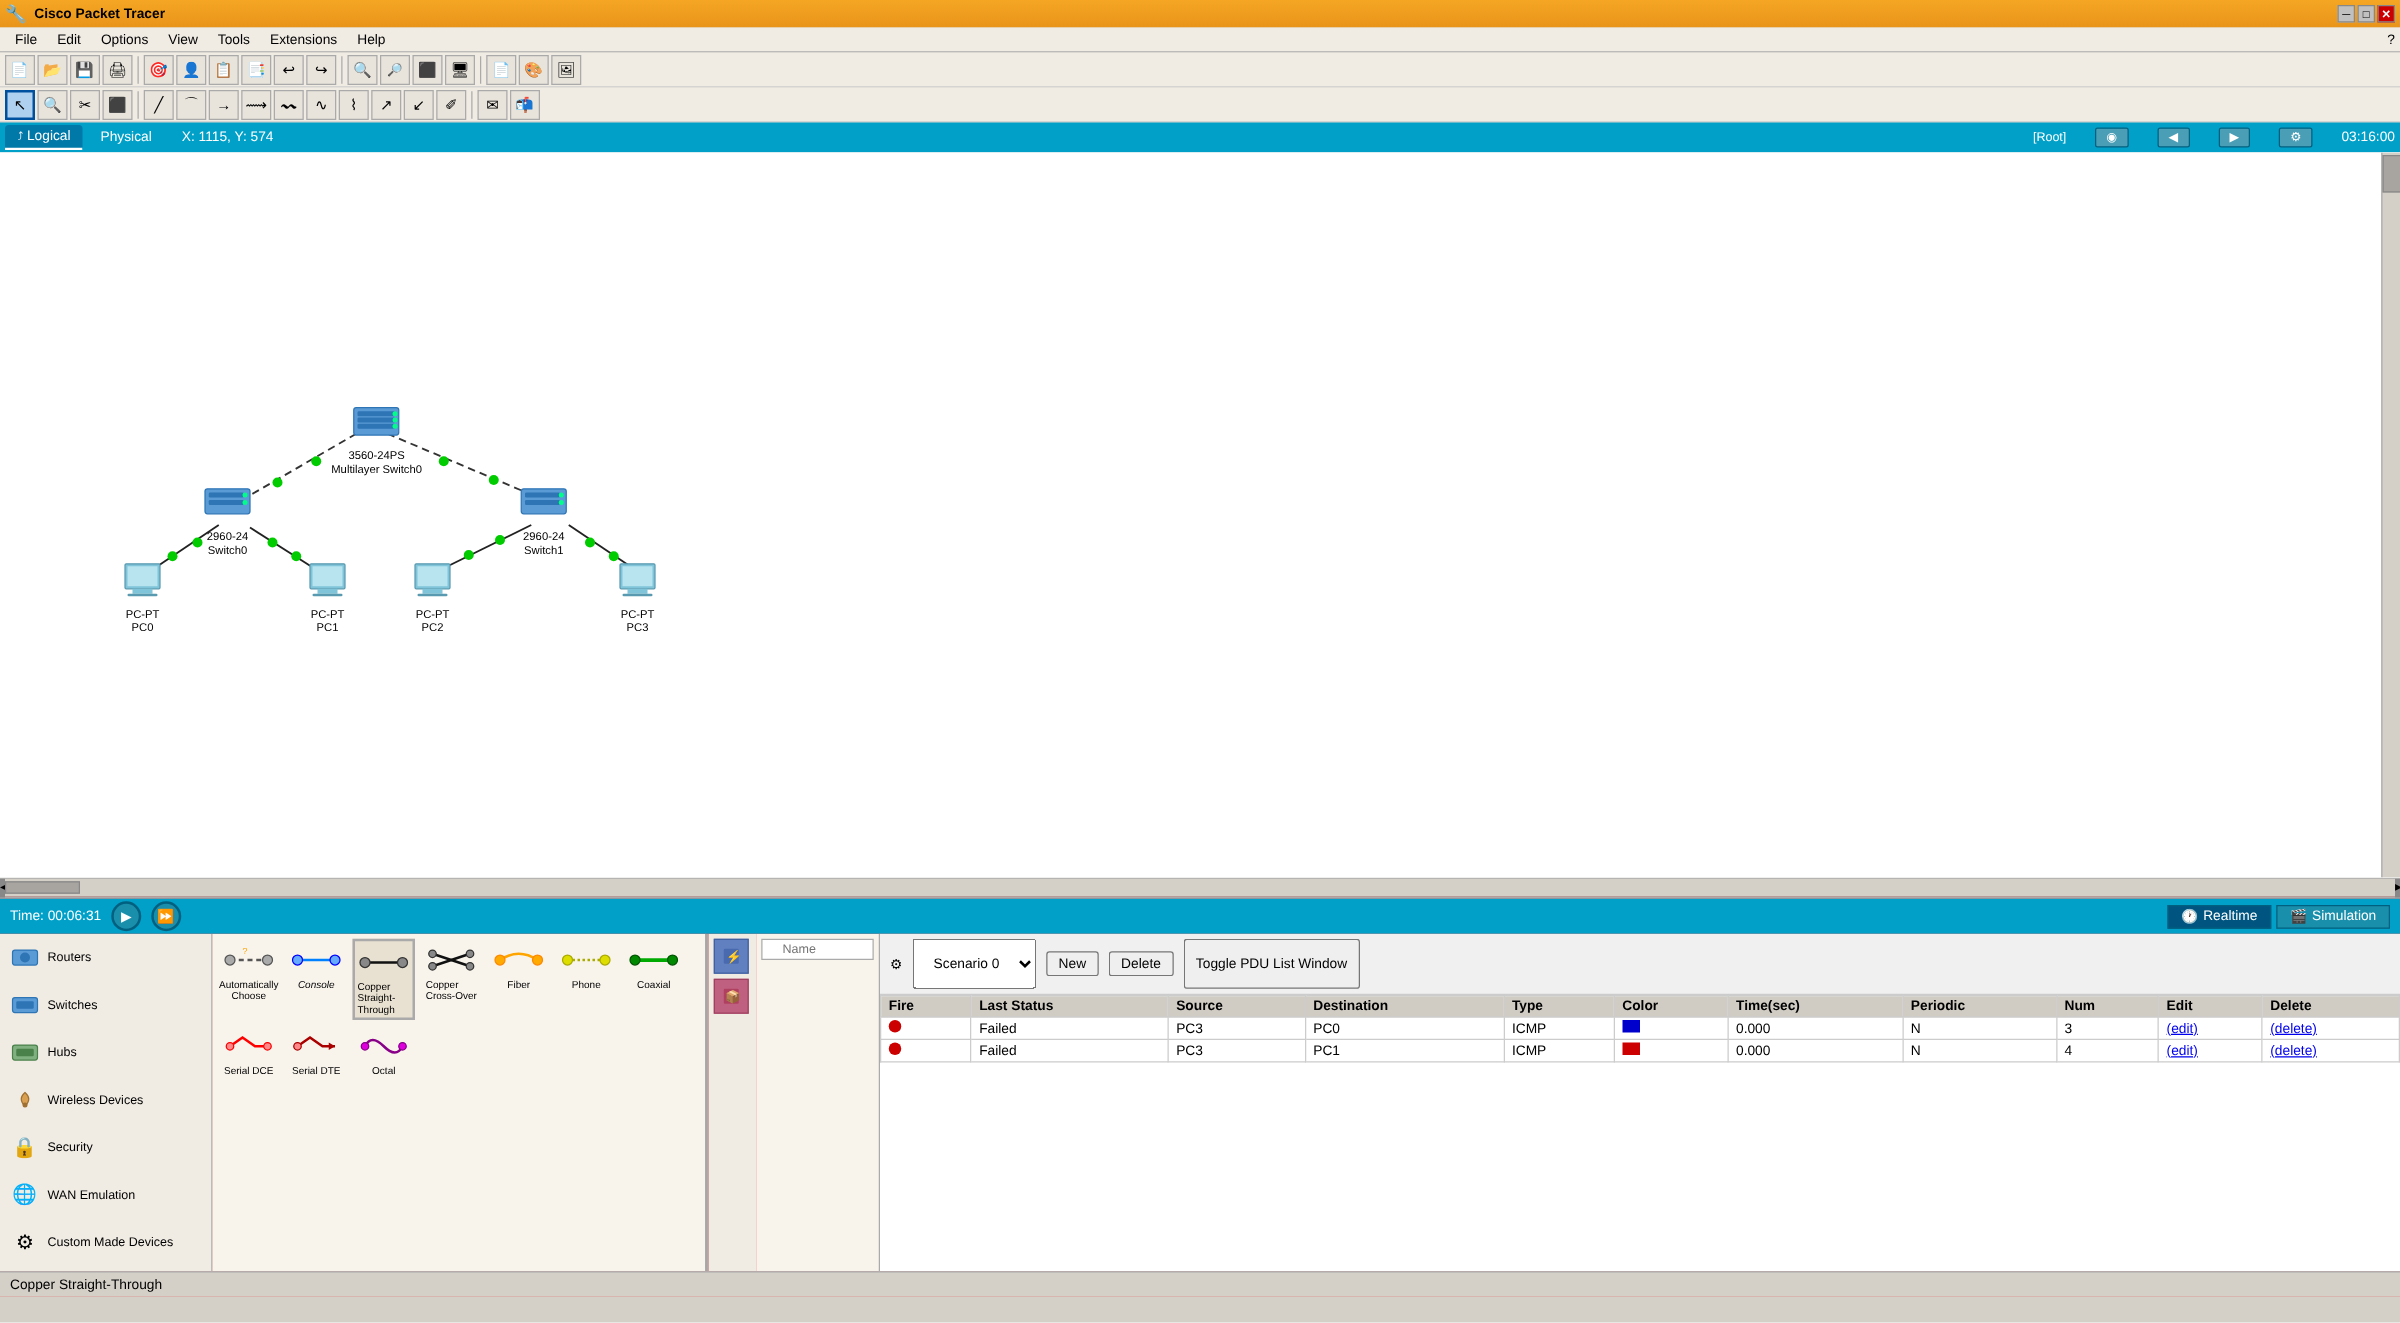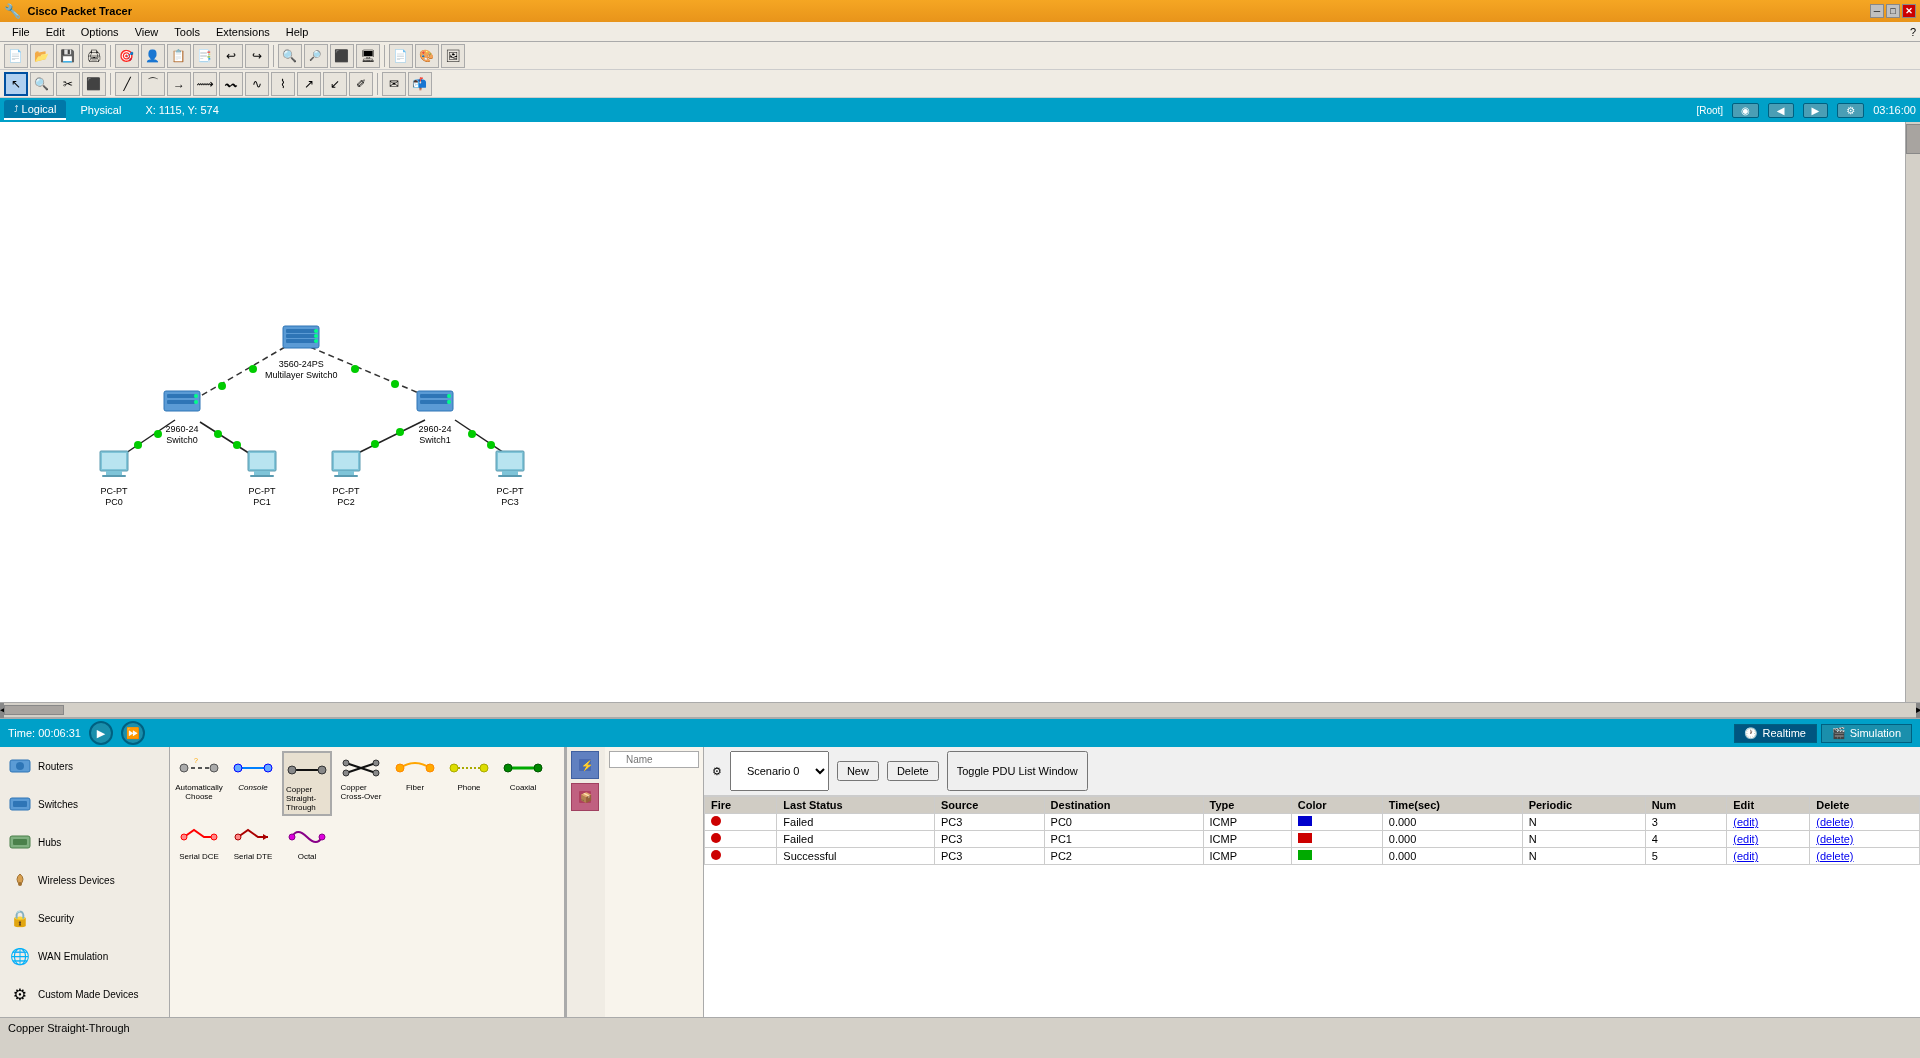--- a/index.html
+++ b/index.html
@@ -79,21 +79,21 @@
       padding: 0 10px;
       display: flex; align-items: center;
       background: #00a0c8;
       color: white;
       font-size: 11px;
       cursor: pointer;
       border-radius: 3px 3px 0 0;
     }
     .tab.active { background: #0078a8; border-bottom: 2px solid white; }
     #coords { color: white; font-size: 11px; margin-left: 10px; }
-    #tabbar-right { display: flex; align-items: center; gap: 9px; color: white; font-size: 11px; }
+    #tabbar-right { display: flex; align-items: center; gap: 23px; color: white; font-size: 11px; }
     .tab-btn {
       background: #1a8fac;
       border: 1px solid #006080;
       color: white;
       padding: 1px 8px;
       font-size: 10px;
       cursor: pointer;
       border-radius: 2px;
     }
 
@@ -755,33 +755,20 @@
               <td>PC3</td>
               <td>PC1</td>
               <td>ICMP</td>
               <td><span class="color-swatch" style="background:#cc0000;"></span></td>
               <td>0.000</td>
               <td>N</td>
               <td>4</td>
               <td><a href="#">(edit)</a></td>
               <td><a href="#">(delete)</a></td>
             </tr>
-            <tr>
-              <td><span class="status-dot" style="background:#cc0000;"></span></td>
-              <td>Successful</td>
-              <td>PC3</td>
-              <td>PC2</td>
-              <td>ICMP</td>
-              <td><span class="color-swatch" style="background:#00aa00;"></span></td>
-              <td>0.000</td>
-              <td>N</td>
-              <td>5</td>
-              <td><a href="#">(edit)</a></td>
-              <td><a href="#">(delete)</a></td>
-            </tr>
           </tbody>
         </table>
       </div>
     </div>
   </div>
 
   <div style="height:20px;background:#d4d0c8;border-top:1px solid #aaa;display:flex;align-items:center;padding:0 8px;font-size:11px;">
     <span>Copper Straight-Through</span>
   </div>
 </div>

